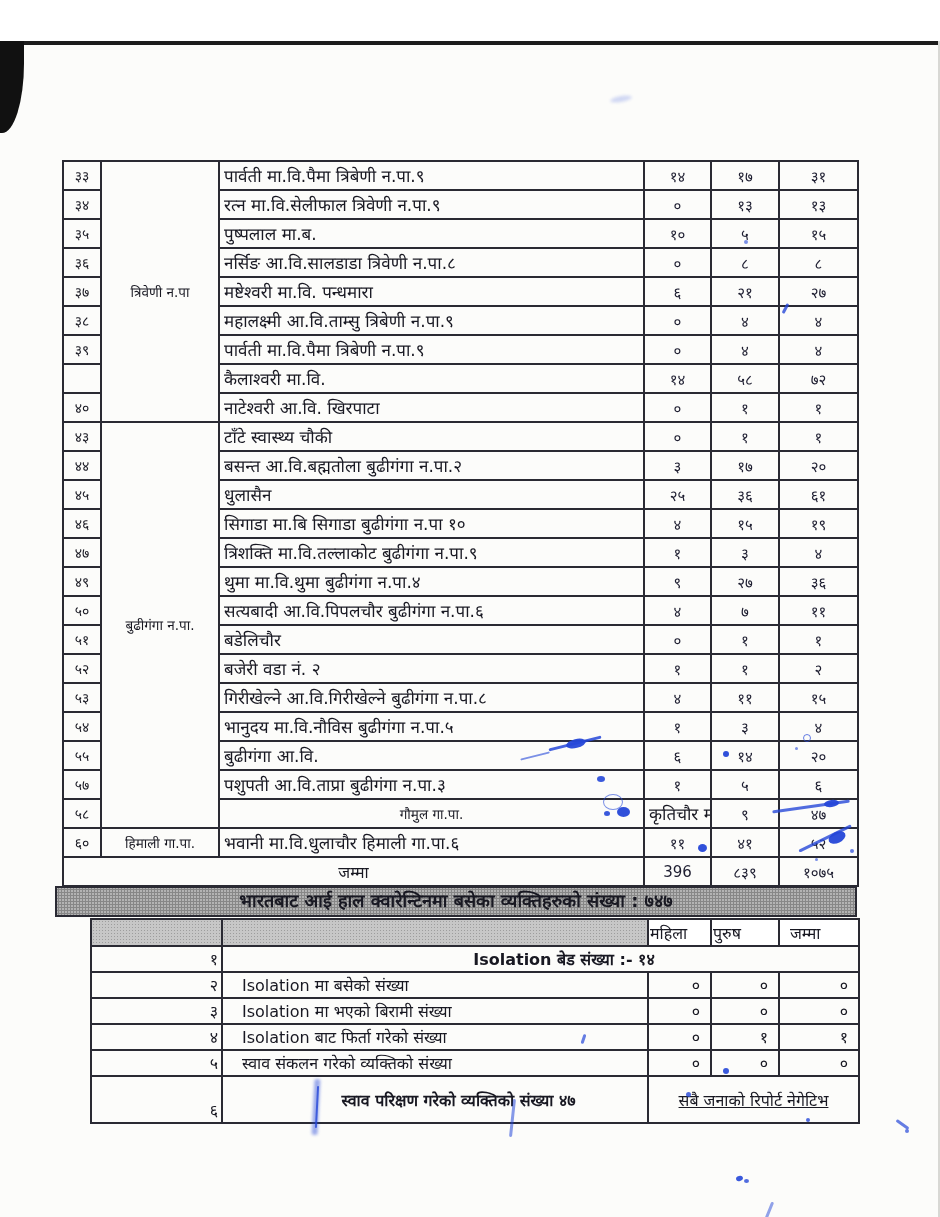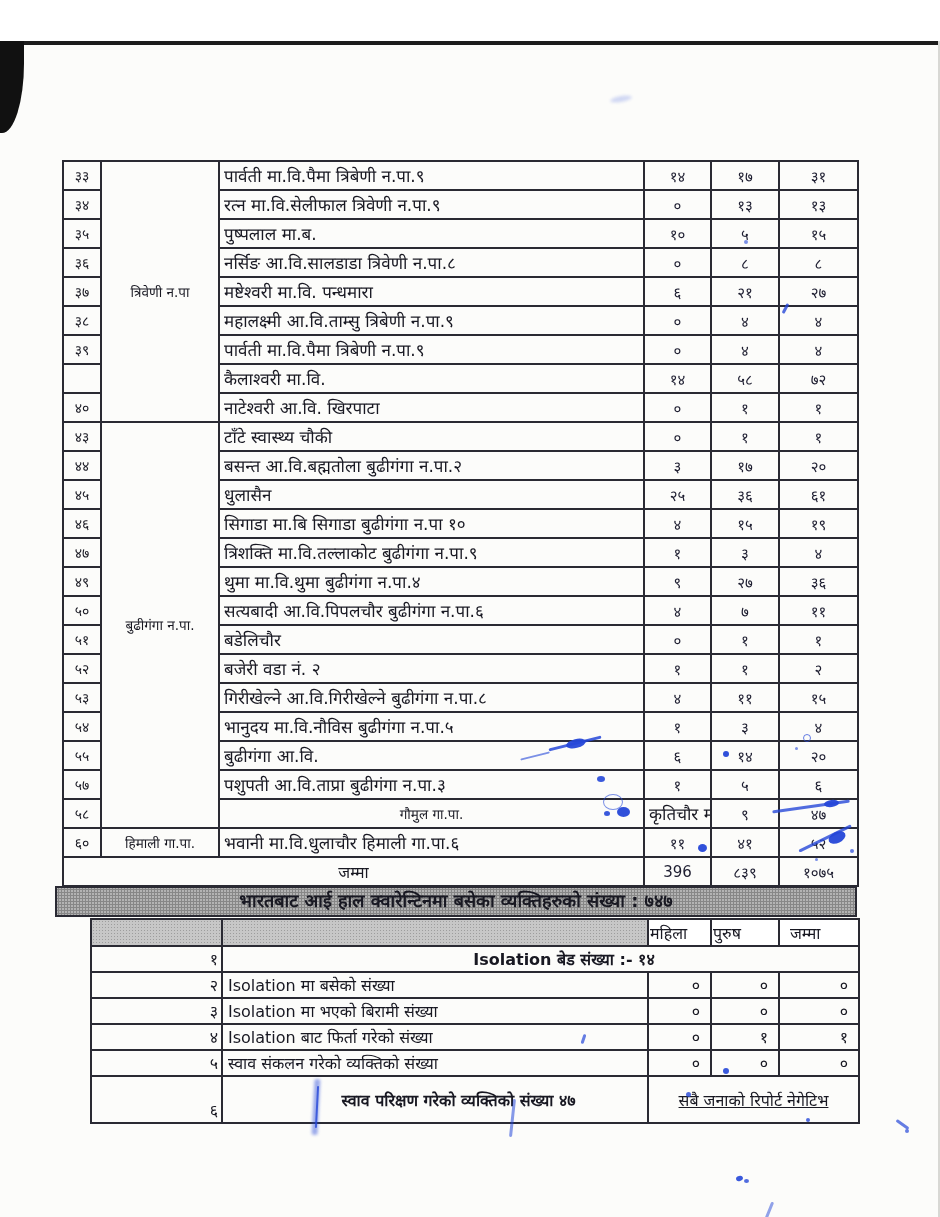--- a/index.html
+++ b/index.html
@@ -47,21 +47,21 @@
     display:flex;justify-content:center;
     font-weight:bold;font-size:18px;
   }
 
   
   .iso-table{position:absolute;left:90px;top:877px;width:768px;}
   .iso-table td{font-size:16px;}
   .iso-title-cell{height:25px;text-align:center;font-weight:bold;font-size:17px;}
   .iso-header-cell{height:23px;text-align:left;background:#fff;}
   .iso-sn{ text-align:right;padding-right:3px;font-size:15px;}
-  .iso-desc{text-align:left;padding-left:5px;}
+  .iso-desc{text-align:left;padding-left:19px;}
   .iso-desc-center{text-align:center;font-weight:bold;padding-left:48px;}
   .iso-num{text-align:right;padding-right:10px;font-size:15px;}
   .iso-note{text-align:center;font-size:14.5px;text-decoration:underline;}
   .iso-bottom-sn{vertical-align:bottom;}
 
   
   .ink{position:absolute;background:#2547d8;border-radius:50%;pointer-events:none;}
   .ink-line{position:absolute;background:#2547d8;border-radius:2px;pointer-events:none;}
   .ink-ring{position:absolute;border:1.5px solid #2547d8;border-radius:50%;background:transparent;pointer-events:none;}
 </style>

